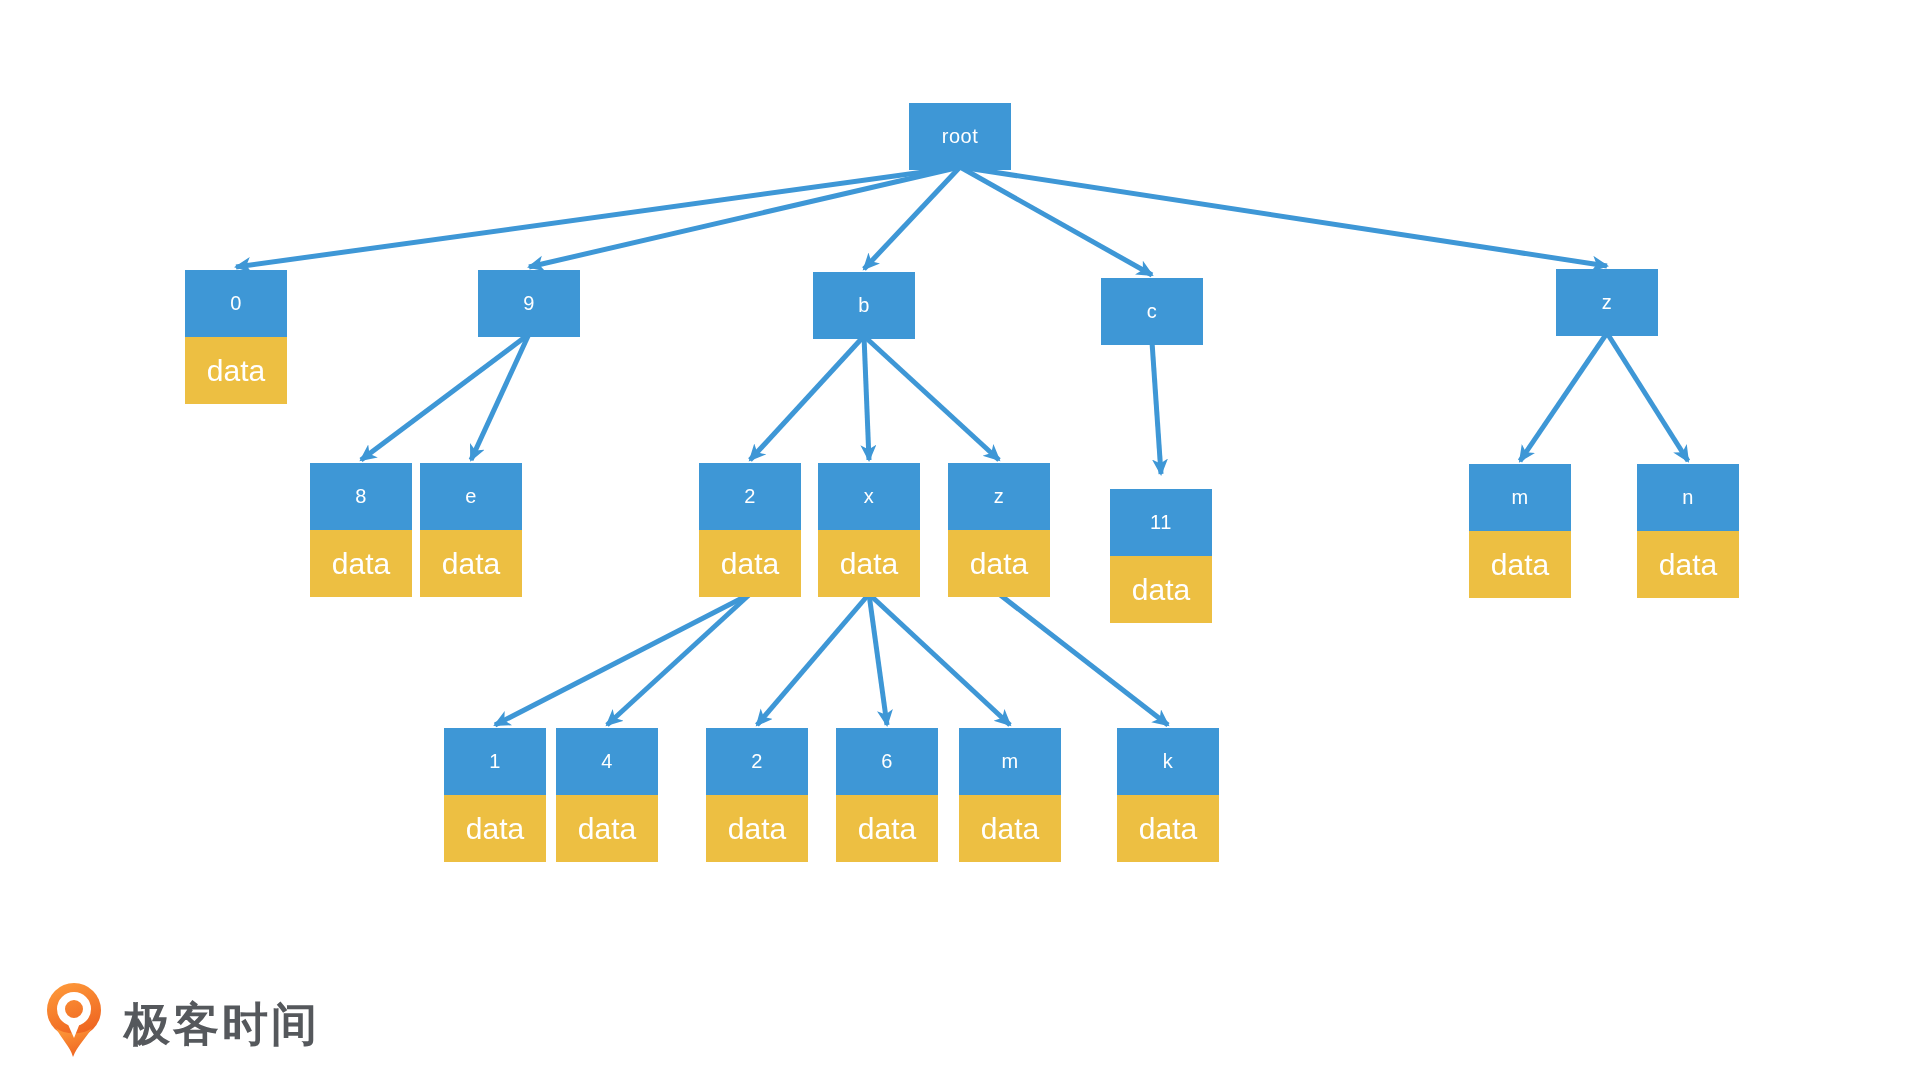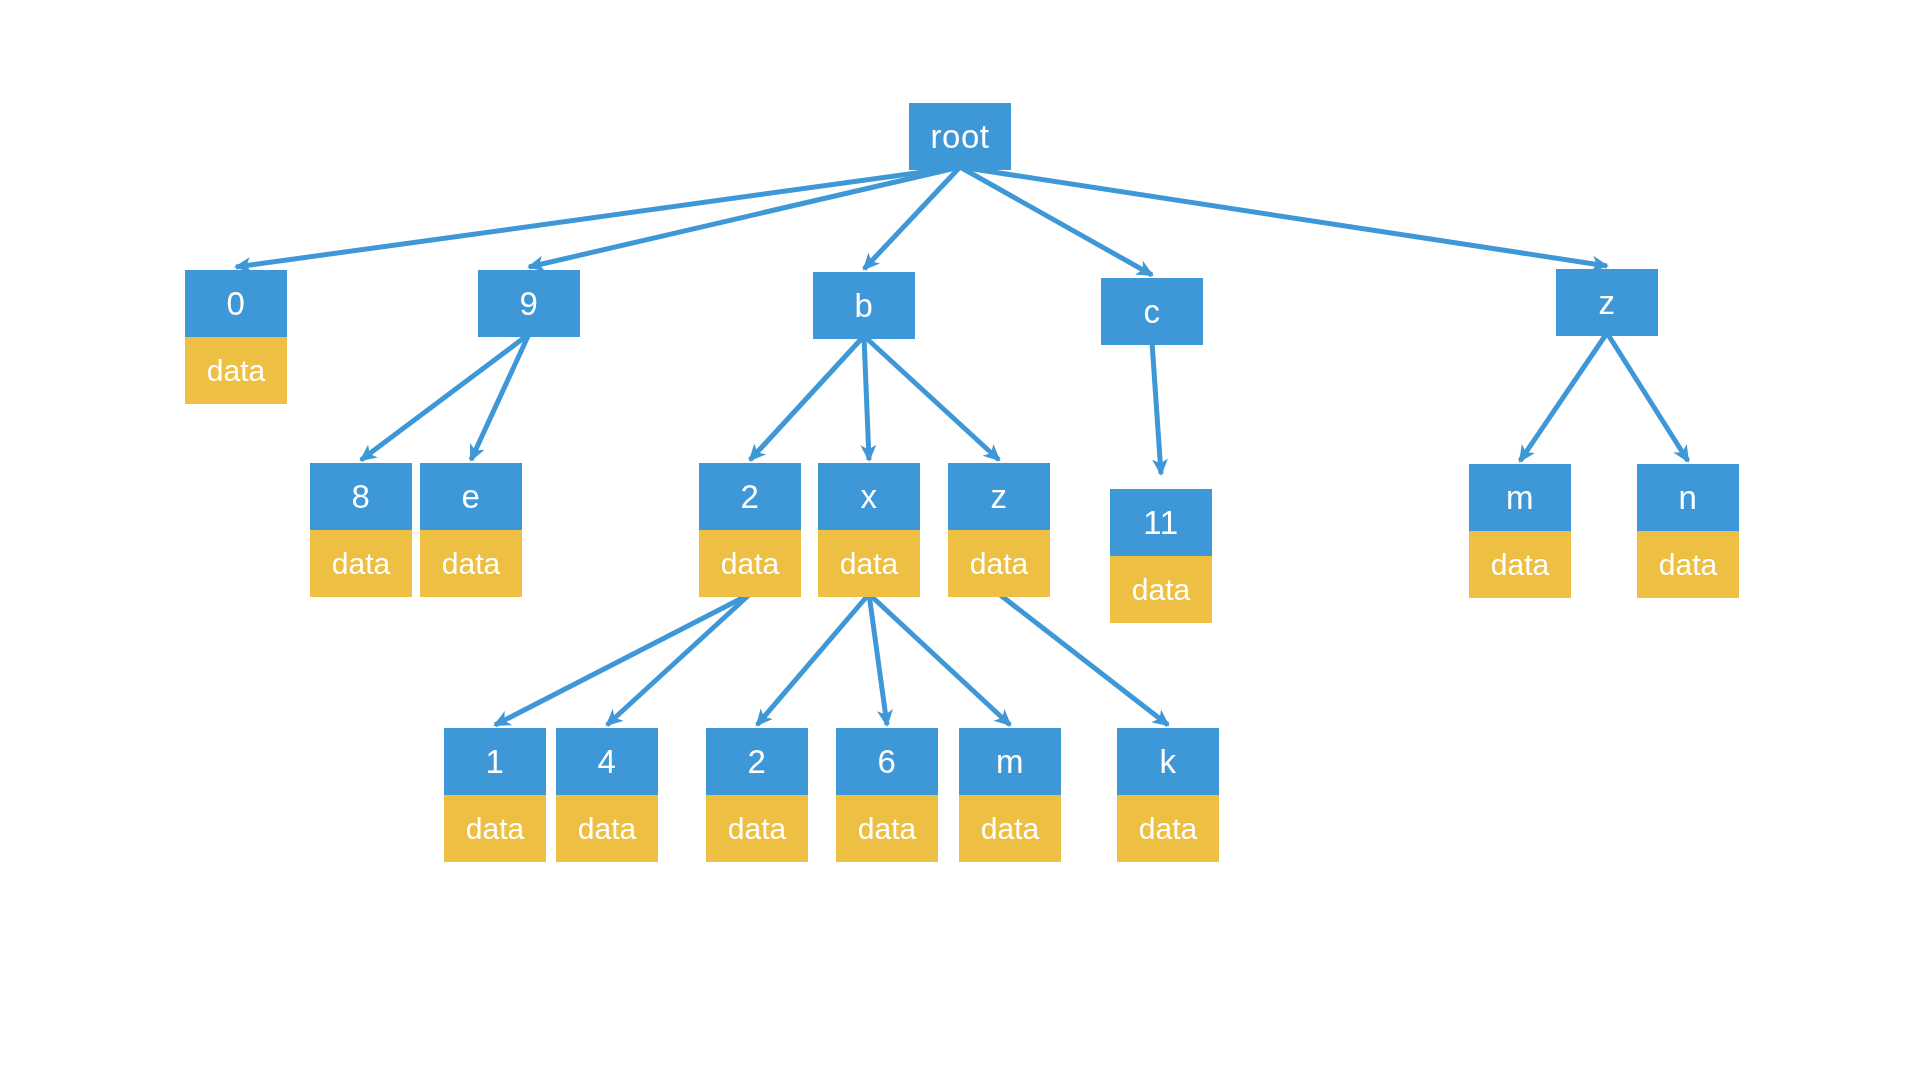--- a/index.html
+++ b/index.html
@@ -31,21 +31,21 @@
     display: flex;
     flex-direction: column;
   }
   .node .label {
     width: 102px;
     height: 67px;
     display: flex;
     align-items: center;
     justify-content: center;
     color: #ffffff;
-    font-size: 33px;
+    font-size: 20px;
     font-weight: 400;
     letter-spacing: 0.5px;
   }
   .node .databox {
     width: 102px;
     height: 67px;
     display: flex;
     align-items: center;
     justify-content: center;
     color: #ffffff;
@@ -174,14 +174,29 @@
       <div class="node" style="left: 959px; top: 728px;">
         <div class="label" style="background: rgb(62, 151, 214); color: rgb(255, 255, 255);">m</div>
         <div class="databox" style="background: rgb(237, 191, 66); color: rgb(255, 255, 255);">data</div>
       </div>
       <div class="node" style="left: 1117px; top: 728px;">
         <div class="label" style="background: rgb(62, 151, 214); color: rgb(255, 255, 255);">k</div>
         <div class="databox" style="background: rgb(237, 191, 66); color: rgb(255, 255, 255);">data</div>
       </div>
     </div>
 
+  <div class="logo">
+    <svg width="60" height="78" viewBox="0 0 60 78" xmlns="http://www.w3.org/2000/svg">
+      <defs>
+        <linearGradient id="gt-orange" x1="0" y1="0" x2="0.4" y2="1">
+          <stop offset="0" stop-color="#FF9D3B"></stop>
+          <stop offset="1" stop-color="#EF6722"></stop>
+        </linearGradient>
+      </defs>
+      <circle cx="30" cy="28" r="27" fill="url(#gt-orange)"></circle>
+      <path d="M12,46 C18,58 26,64 29,75 C33,64 42,56 48,46 C40,53 20,53 12,46 Z" fill="url(#gt-orange)"></path>
+      <circle cx="30" cy="27" r="13" fill="none" stroke="#ffffff" stroke-width="8"></circle>
+      <path d="M22,38 L38,36 L30,56 Z" fill="#ffffff"></path>
+    </svg>
+    <span class="logo-text">极客时间</span>
+  </div>
 
 </div>
 
 </body></html>

